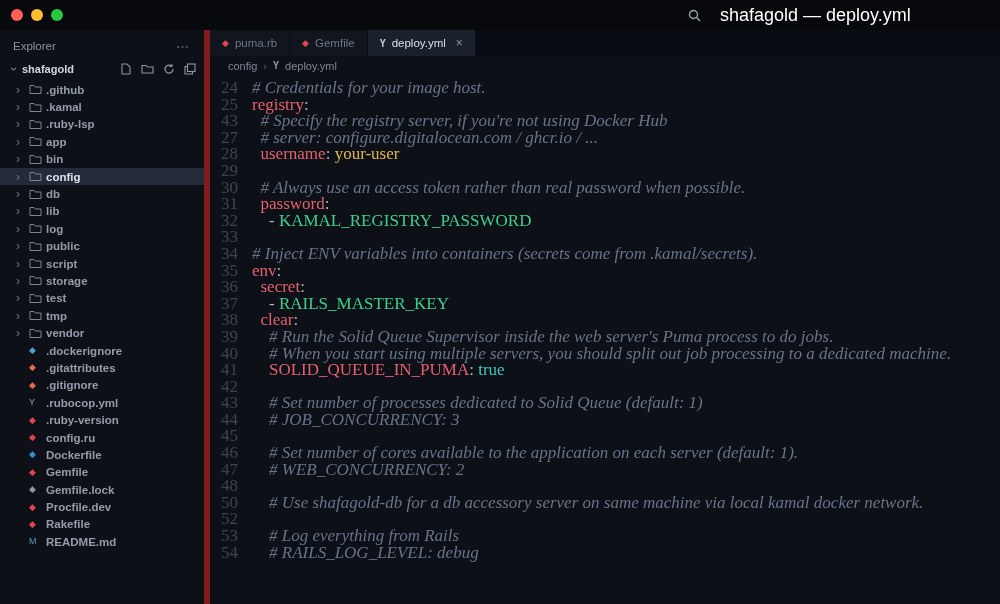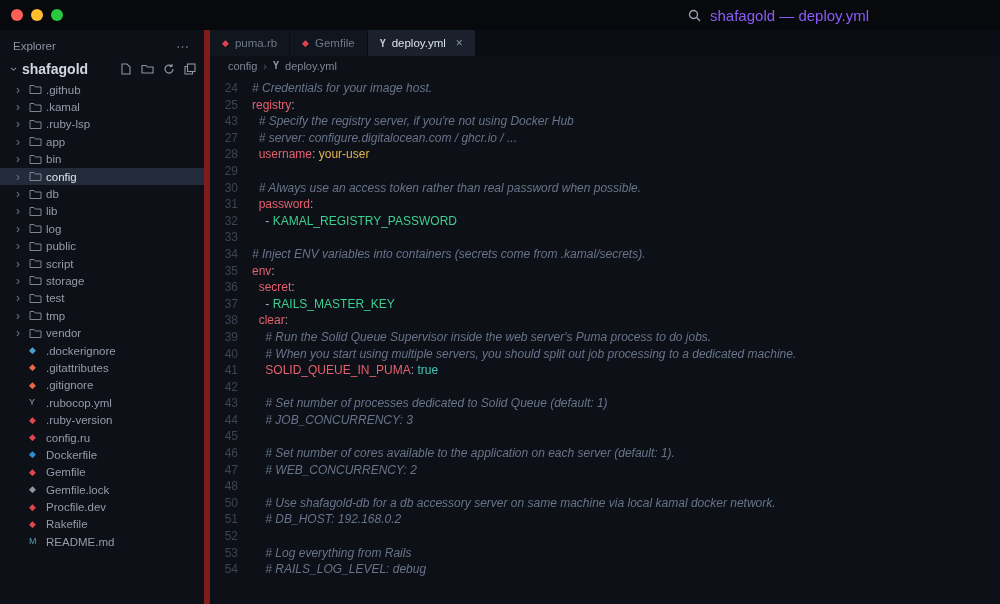--- a/index.html
+++ b/index.html
@@ -13,22 +13,22 @@
 
   
   .titlebar {
     height:30px; background:#07090d; position:relative;
     display:flex; align-items:center;
   }
   .traffic { display:flex; gap:8px; padding-left:11px; }
   .tl-dot { width:12px; height:12px; border-radius:50%; }
   .title-area {
     position:absolute; left:688px; top:0; height:30px;
-    display:flex; align-items:center; gap:9px;
-    color:#8b5cf6; font-size:15px;
+    display:flex; align-items:center; gap:19px;
+    color:#ffffff; font-size:18px;
   }
   .search-glyph svg { display:block; }
 
   
   .main { display:flex; height:574px; }
 
   
   .sidebar {
     width:210px; min-width:210px; background:#0d1017;
     border-right:6px solid #7f1d1d; padding-top:5px;
@@ -36,35 +36,35 @@
   .sb-header {
     height:22px; display:flex; align-items:center; justify-content:space-between;
     padding:0 14px 0 13px; color:#8d95a3; font-size:11.5px;
   }
   .more-dots { color:#7b8290; font-size:13px; letter-spacing:1px; cursor:pointer; }
   .project-row {
     height:20px; display:flex; align-items:center;
     padding:0 8px 0 8px; margin-top:2px;
   }
   .proj-chev { color:#8d95a3; font-size:12px; transform:rotate(90deg); width:12px; display:inline-block; text-align:center; }
-  .proj-name { color:#d3d8e0; font-size:14px; font-weight:bold; margin-left:2px; flex:1; }
+  .proj-name { color:#d3d8e0; font-size:11px; font-weight:bold; margin-left:2px; flex:1; }
   .proj-actions { display:flex; gap:9px; align-items:center; }
   .proj-actions svg { display:block; }
 
   .tree { margin-top:2px; }
   .tree-row {
     height:17.4px; display:flex; align-items:center;
     font-size:11.5px; color:#949caa; cursor:pointer; padding-left:16px;
   }
   .tree-row.selected { background:#232b3b; color:#dde2ea; }
   .t-chev { width:13px; color:#6e7684; font-size:12px; line-height:1; }
   .t-ficon { width:17px; text-align:left; font-size:9px; line-height:1; }
   .t-foldicon { width:17px; display:flex; align-items:center; }
   .t-foldicon svg { display:block; }
-  .t-name { white-space:nowrap; }
+  .t-name { white-space:nowrap;font-weight:bold; }
 
   
   .editor-col { flex:1; display:flex; flex-direction:column; background:#0d1017; }
 
   .tabstrip { height:26px; background:#090c12; display:flex; align-items:stretch; }
   .tab {
     display:flex; align-items:center; gap:6px;
     padding:0 12px; font-size:11.5px; color:#6f7987;
     background:#11151d; border-right:1px solid #090c12; cursor:pointer;
   }
@@ -76,21 +76,21 @@
   .breadcrumb {
     height:19px; display:flex; align-items:center; gap:6px;
     padding-left:18px; font-size:11px; color:#7d8694; background:#0d1017;
   }
   .bc-sep { color:#5a6270; }
   .bc-yicon { color:#8d95a3; font-size:10px; font-weight:bold; font-family:"DejaVu Sans Mono", monospace; }
 
   
   .code-area {
     flex:1; overflow:hidden; padding-top:5px;
-    font-family:Liberation Sans, sans-serif; font-size:12px; line-height:16.6px;
+    font-family:Liberation Serif, serif; font-size:17px; line-height:16.6px;
   }
   .code-line { display:flex; height:16.6px; white-space:pre; }
   .ln {
     width:42px; min-width:42px; text-align:right; padding-right:14px;
     color:#3d4554; user-select:none;
   }
   .lc { color:#aab4c0; }
   .tok-comment { color:#67748a; font-style:italic; }
   .tok-key     { color:#e5616e; }
   .tok-green   { color:#3ecf8e; }
@@ -398,19 +398,18 @@
         <div class="code-line"><span class="ln">40</span><span class="lc"><span class="tok-ws">    </span><span class="tok-comment"># When you start using multiple servers, you should split out job processing to a dedicated machine.</span></span></div>
         <div class="code-line"><span class="ln">41</span><span class="lc"><span class="tok-ws">    </span><span class="tok-key">SOLID_QUEUE_IN_PUMA</span><span class="tok-punct">: </span><span class="tok-bool">true</span></span></div>
         <div class="code-line"><span class="ln">42</span><span class="lc"></span></div>
         <div class="code-line"><span class="ln">43</span><span class="lc"><span class="tok-ws">    </span><span class="tok-comment"># Set number of processes dedicated to Solid Queue (default: 1)</span></span></div>
         <div class="code-line"><span class="ln">44</span><span class="lc"><span class="tok-ws">    </span><span class="tok-comment"># JOB_CONCURRENCY: 3</span></span></div>
         <div class="code-line"><span class="ln">45</span><span class="lc"></span></div>
         <div class="code-line"><span class="ln">46</span><span class="lc"><span class="tok-ws">    </span><span class="tok-comment"># Set number of cores available to the application on each server (default: 1).</span></span></div>
         <div class="code-line"><span class="ln">47</span><span class="lc"><span class="tok-ws">    </span><span class="tok-comment"># WEB_CONCURRENCY: 2</span></span></div>
         <div class="code-line"><span class="ln">48</span><span class="lc"></span></div>
         <div class="code-line"><span class="ln">50</span><span class="lc"><span class="tok-ws">    </span><span class="tok-comment"># Use shafagold-db for a db accessory server on same machine via local kamal docker network.</span></span></div>
-        <div class="code-line"><span class="ln">51</span><span class="lc"><span class="tok-ws">    </span><span class="tok-comment"># DB_HOST: 192.168.0.2</span></span></div>
         <div class="code-line"><span class="ln">52</span><span class="lc"></span></div>
         <div class="code-line"><span class="ln">53</span><span class="lc"><span class="tok-ws">    </span><span class="tok-comment"># Log everything from Rails</span></span></div>
         <div class="code-line"><span class="ln">54</span><span class="lc"><span class="tok-ws">    </span><span class="tok-comment"># RAILS_LOG_LEVEL: debug</span></span></div>
       </div>
   </div>
 </div>
 
 </body></html>

